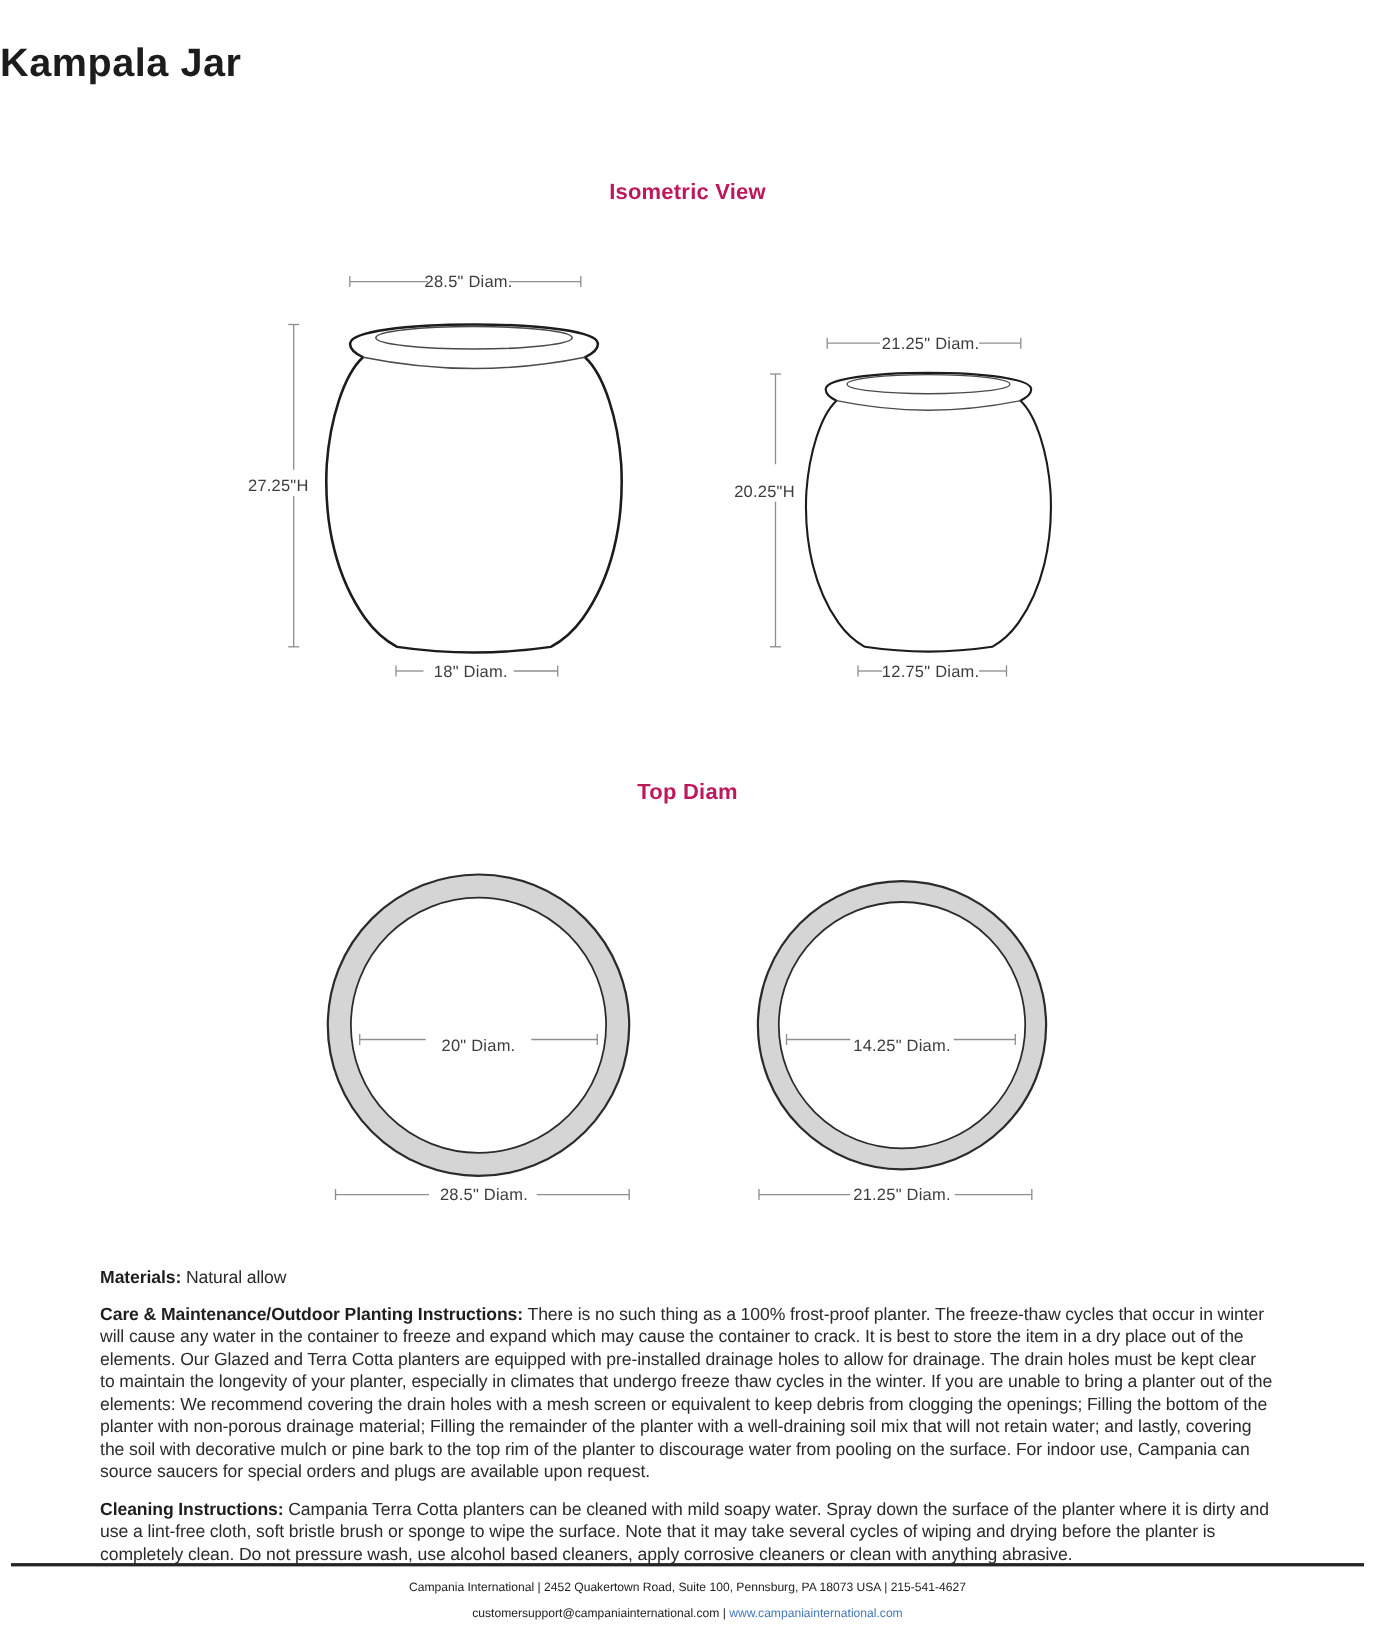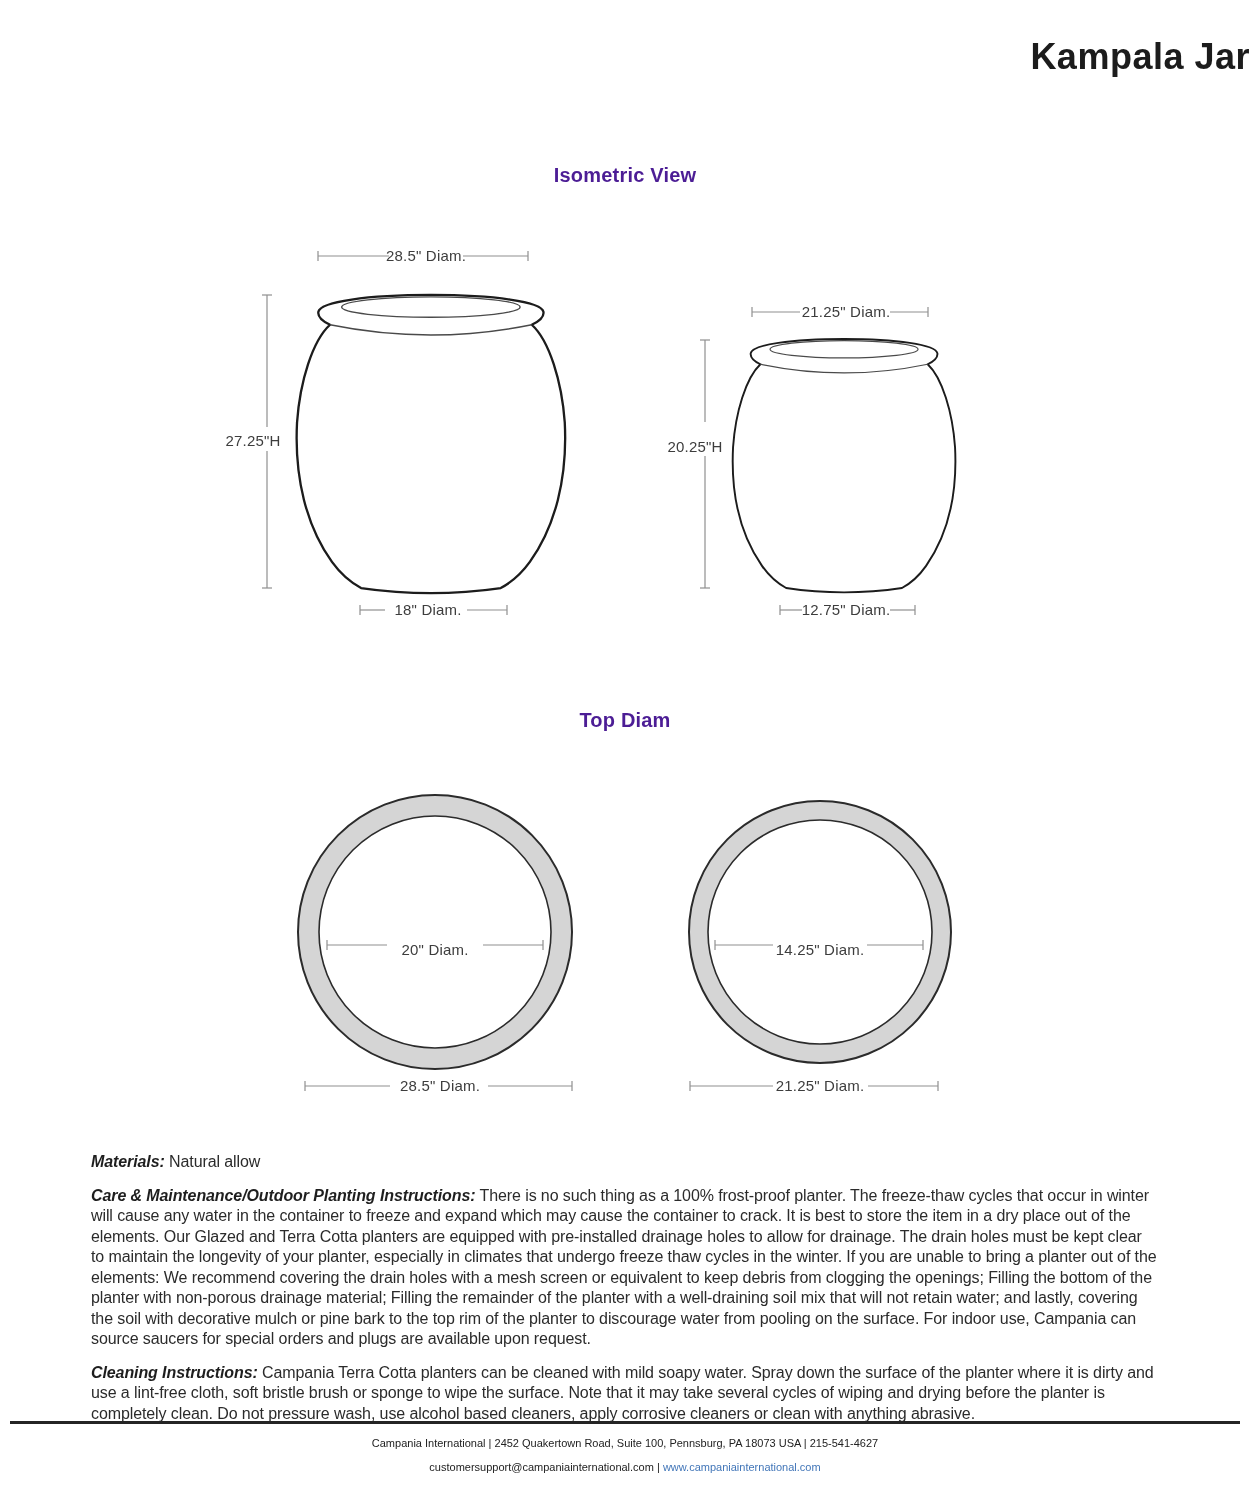--- a/index.html
+++ b/index.html
@@ -2,43 +2,43 @@
 <html><head>
 <meta charset="utf-8">
 <style>
   html,body { margin:0; padding:0; background:#ffffff; }
   .page {
     position:relative; width:1250px; height:1500px; background:#ffffff;
     font-family:"Liberation Sans","DejaVu Sans",sans-serif; color:#2b2b2b; overflow:hidden;
   }
   .title {
     position:absolute; top:36px; left:0; width:100%; margin:0;
-    text-align:right; font-size:36px; font-weight:bold; color:#1c1c1c; letter-spacing:0.5px;
+    text-align:left; font-size:36px; font-weight:bold; color:#1c1c1c; letter-spacing:0.5px;
   }
   .section-heading {
     position:absolute; left:0; width:100%; margin:0;
-    text-align:center; font-size:20px; font-weight:bold; color:#4c1d95; letter-spacing:0.2px;
+    text-align:center; font-size:20px; font-weight:bold; color:#be185d; letter-spacing:0.2px;
   }
   #iso-heading { top:164px; }
   #top-heading { top:709px; }
   svg.drawing { position:absolute; left:0; display:block; }
   #iso-svg { top:230px; }
   #top-svg { top:780px; }
   .jar-outline { fill:#ffffff; stroke:#1c1c1c; stroke-width:2.4; stroke-linejoin:round; }
   .jar-detail  { fill:none; stroke:#4a4a4a; stroke-width:1.5; }
   .dim-line  { stroke:#8f8f8f; stroke-width:1.2; }
   .dim-text  { font-size:15px; fill:#3d3d3d; text-anchor:middle; letter-spacing:0.2px; }
   .ring-outer { fill:#d5d5d5; stroke:#2b2b2b; stroke-width:2; }
   .ring-inner { fill:#ffffff; stroke:#2b2b2b; stroke-width:1.6; }
   .details {
     position:absolute; left:91px; width:1068px; top:1152px;
     font-size:16px; line-height:20.5px; color:#2b2b2b; letter-spacing:-0.1px;
   }
   .details p { margin:0 0 13px 0; }
-  .details b { color:#1e1e1e;font-style:italic; }
+  .details b { color:#1e1e1e; }
   .rule { position:absolute; top:1421px; left:10px; width:1230px; height:3px; background:#242424; }
   .footer {
     position:absolute; top:1431px; left:0; width:100%;
     text-align:center; font-size:11px; line-height:24px; color:#222222;
   }
   .footer a { color:#4276b8; cursor:pointer; }
 </style>
 </head>
 <body>
 

